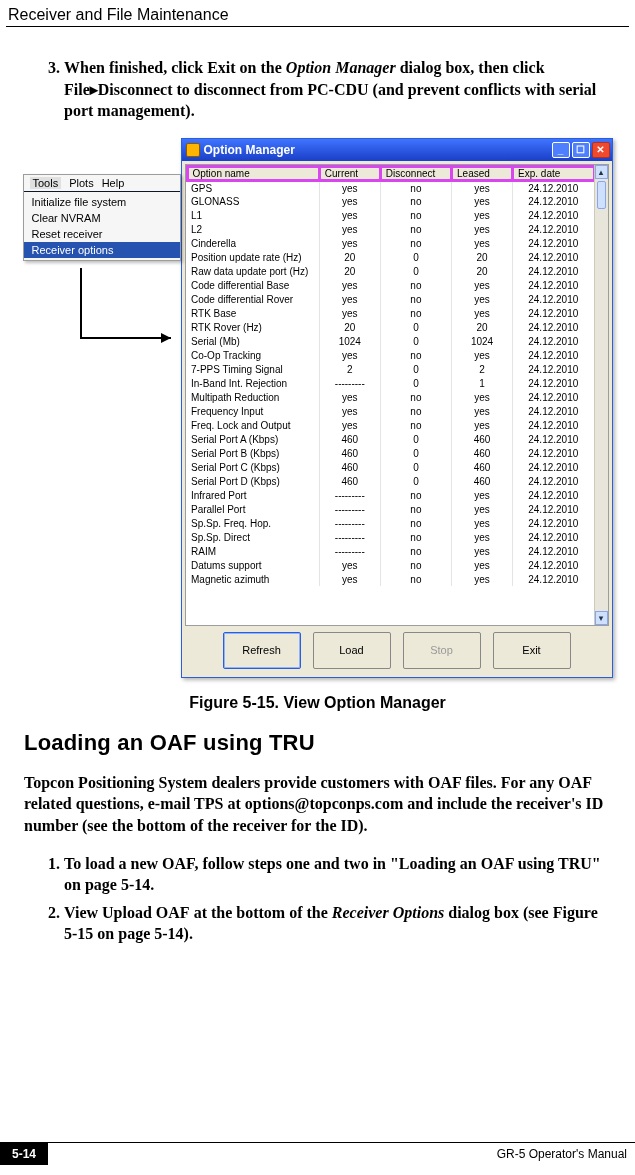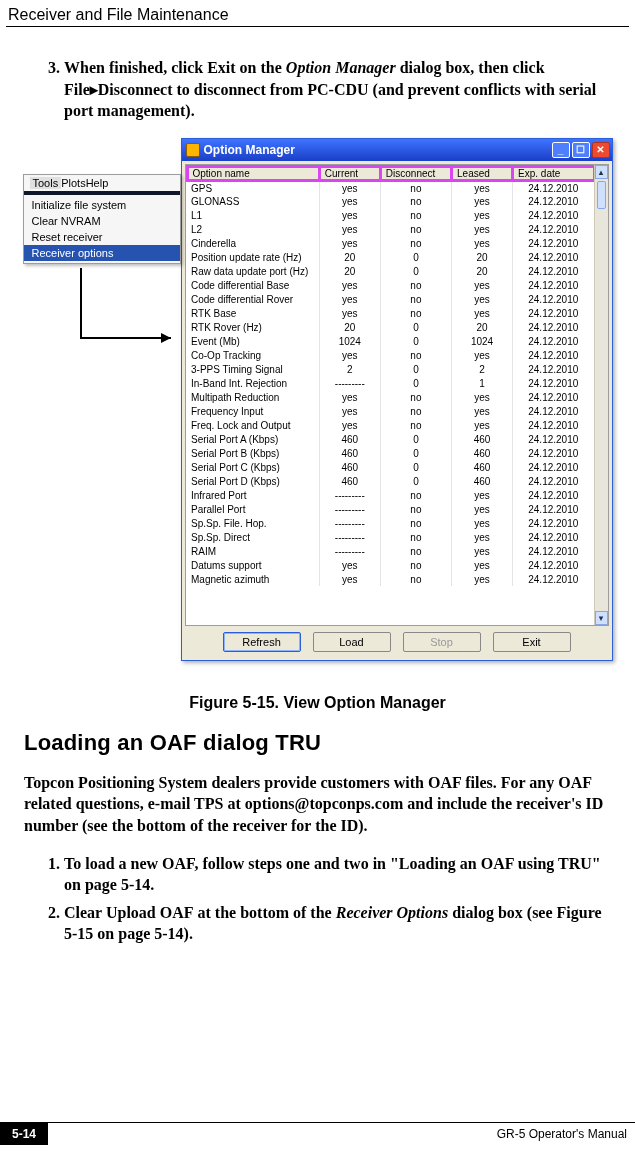--- a/index.html
+++ b/index.html
@@ -45,22 +45,23 @@
     width: 158px;
     font-family: Tahoma, Arial, sans-serif;
     font-size: 11px;
     background: #f6f6f6;
     border: 1px solid #9d9d9d;
     box-shadow: 2px 2px 3px rgba(0,0,0,.25);
     z-index: 2;
   }
   .menu-bar {
     display: flex;
+    gap: 8px;
     padding: 2px 6px;
-    border-bottom: 4px solid #0f172a;
+    border-bottom: 1px solid #0f172a;
   }
   .menu-bar .active { color: #000; background: #e0e0e0; padding: 0 3px; }
   .menu-list { padding: 2px 0; }
   .menu-item { padding: 2px 8px; }
   .menu-item.hl { background: #2653b0; color: #fff; }
   
   .arrow {
     position: absolute;
     left: 48px;
     top: 130px;
@@ -151,21 +152,21 @@
   }
   .scroll .thumb {
     height:28px; margin:2px; background:#cfe0ff; border:1px solid #89a6e8; border-radius:2px;
   }
   .win-buttons {
     display:flex; justify-content:center; gap:12px; padding:6px 0 2px 0;
   }
   .win-buttons button {
     font-family: Tahoma, Arial, sans-serif;
     font-size:11px;
-    width:78px; height:20px;
+    width:78px; height:37px;
     background:#ece9d8;
     border:1px solid #888;
     border-radius:2px;
   }
   .win-buttons button.primary { border:1px solid #2b5fd9; box-shadow:0 0 0 1px #8fb2ff inset; }
   .win-buttons button.disabled { color:#999; }
   .caption {
     text-align:center;
     font-family: Arial, Helvetica, sans-serif;
     font-weight: bold;
@@ -174,21 +175,21 @@
   }
   h2.section {
     font-family: Arial, Helvetica, sans-serif;
     font-weight: 900;
     font-size: 22px;
     margin: 4px 24px 6px 24px;
     letter-spacing: .2px;
   }
   .footer {
     position:absolute;
-    bottom:30px;
+    bottom:10px;
     left:0; right:0;
     border-top:1px solid #000;
     display:flex;
     align-items:flex-start;
     font-family: Arial, Helvetica, sans-serif;
     font-size: 12px;
   }
   .footer .pg {
     background:#000; color:#fff;
     padding:4px 12px;
@@ -328,35 +329,35 @@
                   <td class="c">24.12.2010</td>
                 </tr>
                 <tr>
                   <td>RTK Rover (Hz)</td>
                   <td class="c">20</td>
                   <td class="c">0</td>
                   <td class="c">20</td>
                   <td class="c">24.12.2010</td>
                 </tr>
                 <tr>
-                  <td>Event (Mb)</td>
+                  <td>Serial (Mb)</td>
                   <td class="c">1024</td>
                   <td class="c">0</td>
                   <td class="c">1024</td>
                   <td class="c">24.12.2010</td>
                 </tr>
                 <tr>
                   <td>Co-Op Tracking</td>
                   <td class="c">yes</td>
                   <td class="c">no</td>
                   <td class="c">yes</td>
                   <td class="c">24.12.2010</td>
                 </tr>
                 <tr>
-                  <td>3-PPS Timing Signal</td>
+                  <td>7-PPS Timing Signal</td>
                   <td class="c">2</td>
                   <td class="c">0</td>
                   <td class="c">2</td>
                   <td class="c">24.12.2010</td>
                 </tr>
                 <tr>
                   <td>In-Band Int. Rejection</td>
                   <td class="c">---------</td>
                   <td class="c">0</td>
                   <td class="c">1</td>
@@ -419,21 +420,21 @@
                   <td class="c">24.12.2010</td>
                 </tr>
                 <tr>
                   <td>Parallel Port</td>
                   <td class="c">---------</td>
                   <td class="c">no</td>
                   <td class="c">yes</td>
                   <td class="c">24.12.2010</td>
                 </tr>
                 <tr>
-                  <td>Sp.Sp. File. Hop.</td>
+                  <td>Sp.Sp. Freq. Hop.</td>
                   <td class="c">---------</td>
                   <td class="c">no</td>
                   <td class="c">yes</td>
                   <td class="c">24.12.2010</td>
                 </tr>
                 <tr>
                   <td>Sp.Sp. Direct</td>
                   <td class="c">---------</td>
                   <td class="c">no</td>
                   <td class="c">yes</td>
@@ -474,28 +475,28 @@
         <button>Load</button>
         <button class="disabled">Stop</button>
         <button>Exit</button>
       </div>
     </div>
   </div>
 </div>
 
 <div class="caption">Figure 5-15. View Option Manager</div>
 
-<h2 class="section">Loading an OAF dialog TRU</h2>
+<h2 class="section">Loading an OAF using TRU</h2>
 
 <div class="body-text">
   <p>Topcon Positioning System dealers provide customers with OAF files. For any OAF related questions, e-mail TPS at options@topconps.com and include the receiver's ID number (see the bottom of the receiver for the ID).</p>
   <ol class="step">
     <li>To load a new OAF, follow steps one and two in "Loading an OAF using TRU" on page 5-14.</li>
     <li>
-      <span>Clear </span><b>Upload OAF</b><span> at the bottom of the </span><b><i>Receiver Options</i></b><span> dialog box (see Figure 5-15 on page 5-14).</span>
+      <span>View </span><b>Upload OAF</b><span> at the bottom of the </span><b><i>Receiver Options</i></b><span> dialog box (see Figure 5-15 on page 5-14).</span>
     </li>
   </ol>
 </div>
 
 <div class="footer">
   <div class="pg">5-14</div>
   <div class="man">GR-5 Operator's Manual</div>
 </div>
 
 </div>

